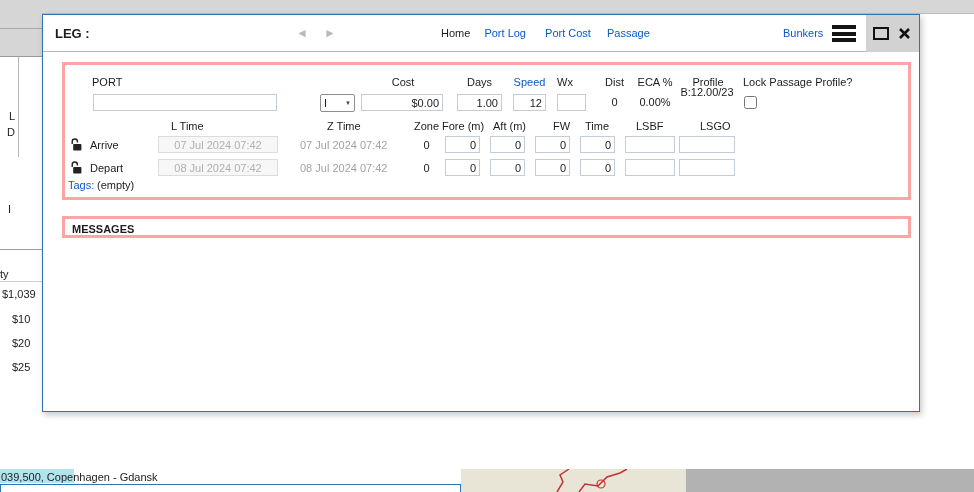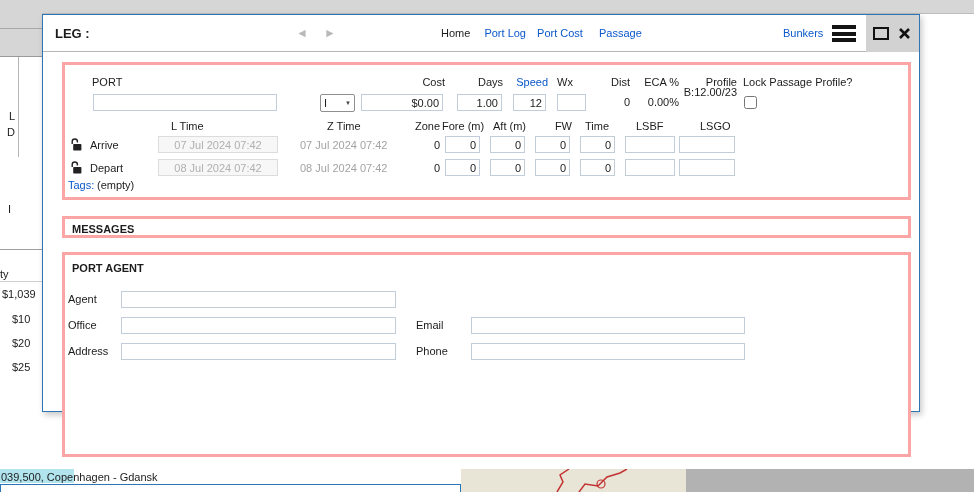--- a/index.html
+++ b/index.html
@@ -1,19 +1,19 @@
 <!DOCTYPE html>
 <html><head>
 <meta charset="utf-8">
 <style>
   *{margin:0;padding:0;box-sizing:border-box}
   html,body{width:974px;height:492px}
   body{position:relative;overflow:hidden;background:#fff;font-family:"Liberation Sans",sans-serif;font-size:11px;color:#1c1c1c}
   .abs{position:absolute}
-  .rt{text-align:right}
+  .rt{text-align:center}
   .ctr{text-align:left}
   .blue{color:#0a58ca}
   .grayt{color:#a3a3a3}
   .lh17{line-height:17px}
   .lh18{line-height:18px}
   input[type=text]{position:absolute;height:17px;border:1px solid #c1cdd9;background:#fff;font:11px "Liberation Sans",sans-serif;padding:0 3px;color:#1c1c1c;outline:none}
   input.num{text-align:right}
   input.dis{background:#f7f7f7;border-color:#dcdcdc;color:#b0b0b0;text-align:center}
   input[type=checkbox]{position:absolute;width:13px;height:13px;margin:0}
   .modal{position:absolute;left:42px;top:14px;width:878px;height:398px;background:#fff;border:1px solid #2e75b6;box-shadow:2px 3px 6px rgba(0,0,0,.22)}
@@ -59,21 +59,21 @@
 </svg>
 
 <div class="modal">
 
   <div class="mhdr">
     <div class="abs bold" style="left:12px;top:0;line-height:37px;font-size:13px">LEG :</div>
     <div class="abs" style="left:253px;top:0;line-height:37px;color:#b9b9b9;font-size:12px;cursor:pointer">◄</div>
     <div class="abs" style="left:281px;top:0;line-height:37px;color:#b9b9b9;font-size:12px;cursor:pointer">►</div>
     <div class="abs" style="left:398px;top:0;line-height:37px;white-space:nowrap">
       <span class="navlink" style="margin-right:11px;color:#1c1c1c">Home</span>
-      <span class="navlink blue" style="margin-right:8px">Port Log</span>
+      <span class="navlink blue" style="margin-right:16px">Port Log</span>
       <span class="navlink blue" style="margin-right:13px">Port Cost</span>
       <span class="navlink blue">Passage</span>
     </div>
     <div class="abs blue" style="left:740px;top:0;line-height:37px;cursor:pointer">Bunkers</div>
     <div class="burger" style="left:789px;top:10px">
         <div></div>
         <div></div>
         <div></div>
       </div>
     <div class="ctrlbox">
@@ -150,30 +150,14 @@
     <input type="text" class="num" style="left: 614px; top: 94px; width: 56px;" value="">
 
     <span class="abs blue" style="left:3px;top:114px;cursor:pointer">Tags:</span>
     <span class="abs" style="left:32px;top:114px">(empty)</span>
   </div>
 
   <div class="section" style="left:19px;top:201px;width:849px;height:22px">
     <div class="abs bold" style="left:7px;top:0;line-height:20px">MESSAGES</div>
   </div>
 
-  <div class="section" style="left:19px;top:237px;width:849px;height:205px">
-    <div class="abs bold" style="left:7px;top:7px">PORT AGENT</div>
-
-    <div class="abs lh17" style="left:3px;top:36px">Agent</div>
-    <input type="text" style="left: 56px; top: 36px; width: 275px;" value="">
-
-    <div class="abs lh17" style="left:3px;top:62px">Office</div>
-    <input type="text" style="left: 56px; top: 62px; width: 275px;" value="">
-    <div class="abs lh17" style="left:351px;top:62px">Email</div>
-    <input type="text" style="left: 406px; top: 62px; width: 274px;" value="">
-
-    <div class="abs lh17" style="left:3px;top:88px">Address</div>
-    <input type="text" style="left: 56px; top: 88px; width: 275px;" value="">
-    <div class="abs lh17" style="left:351px;top:88px">Phone</div>
-    <input type="text" style="left: 406px; top: 88px; width: 274px;" value="">
-  </div>
 
 </div>
 
 </body></html>

